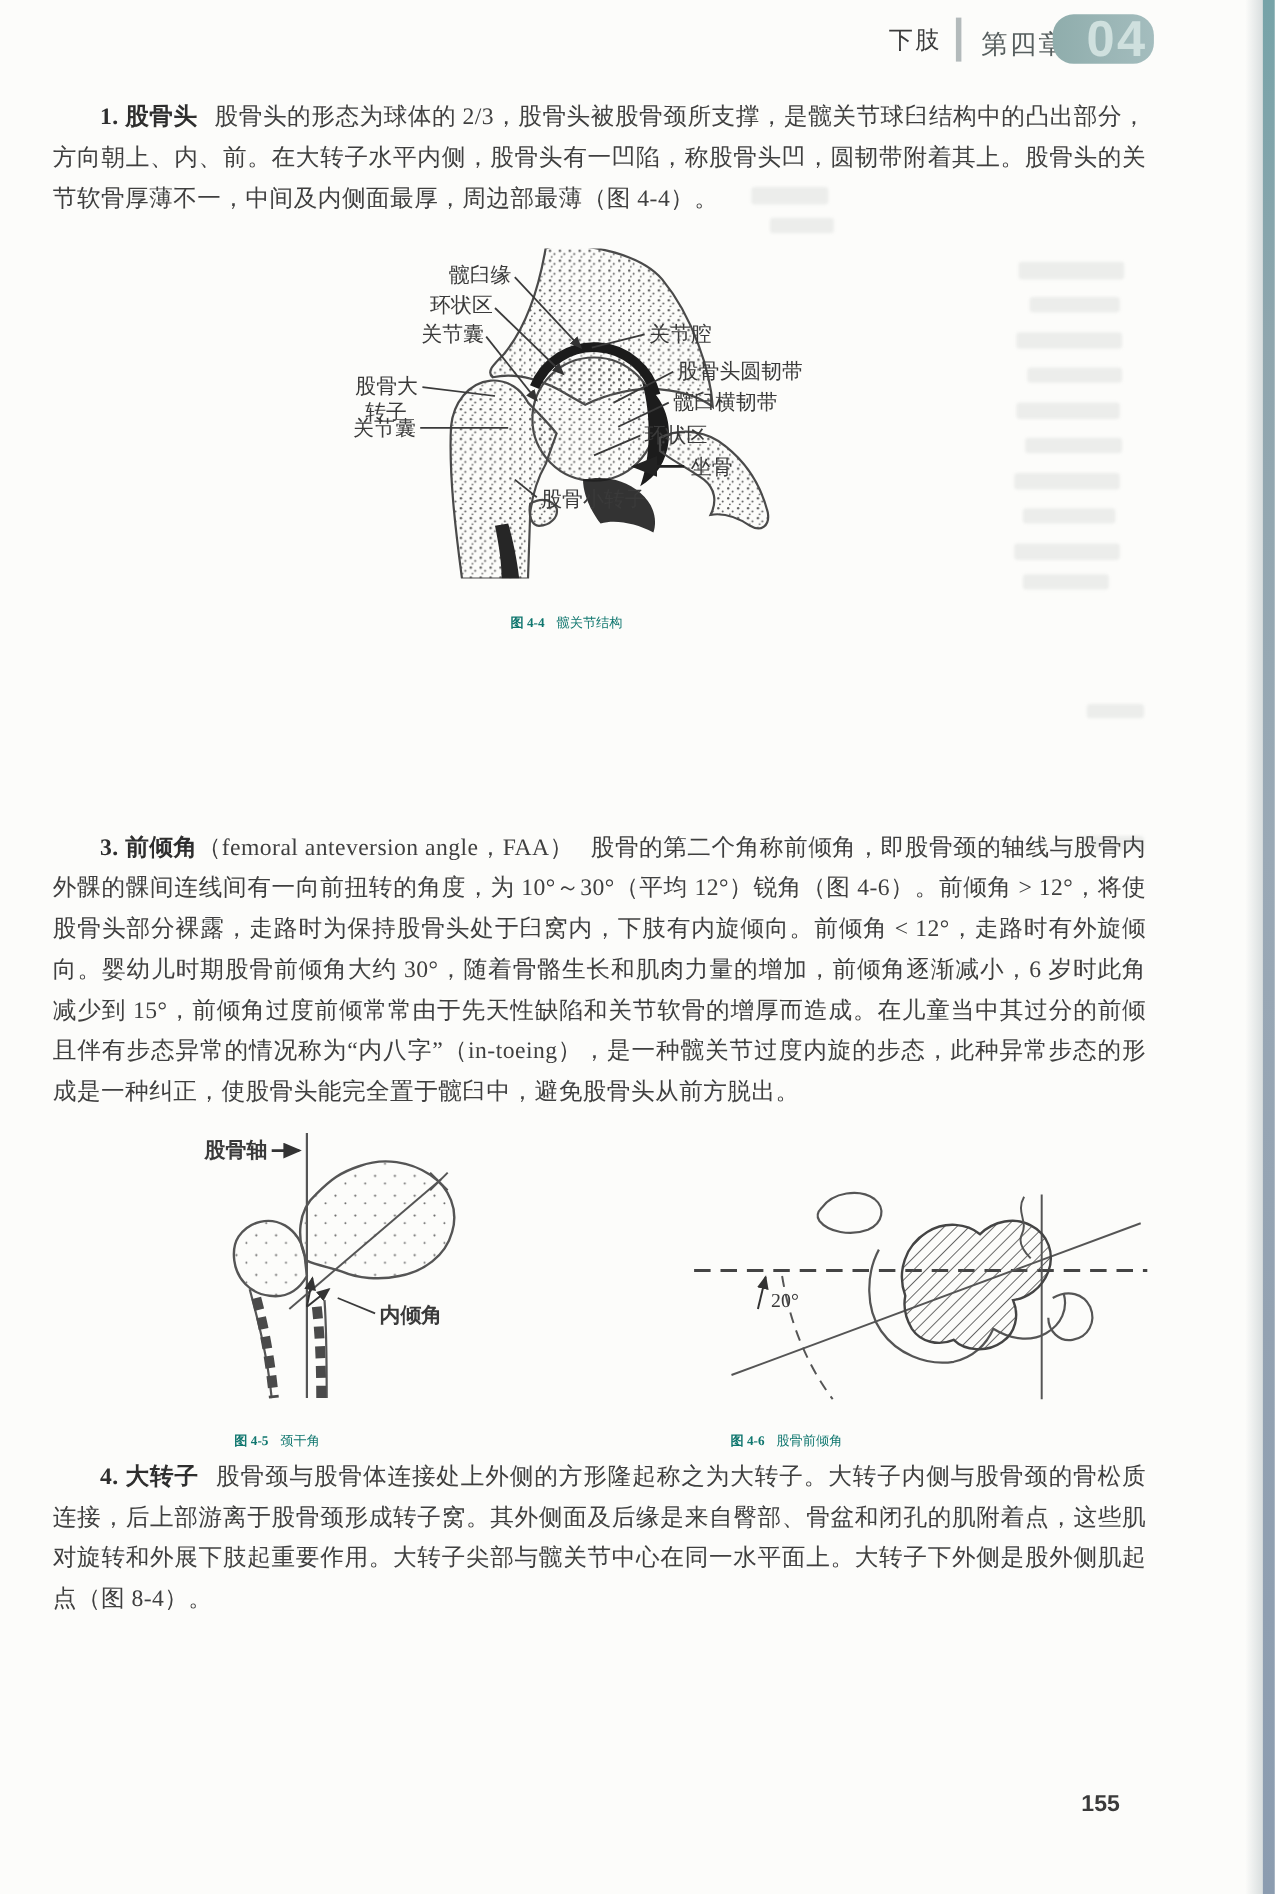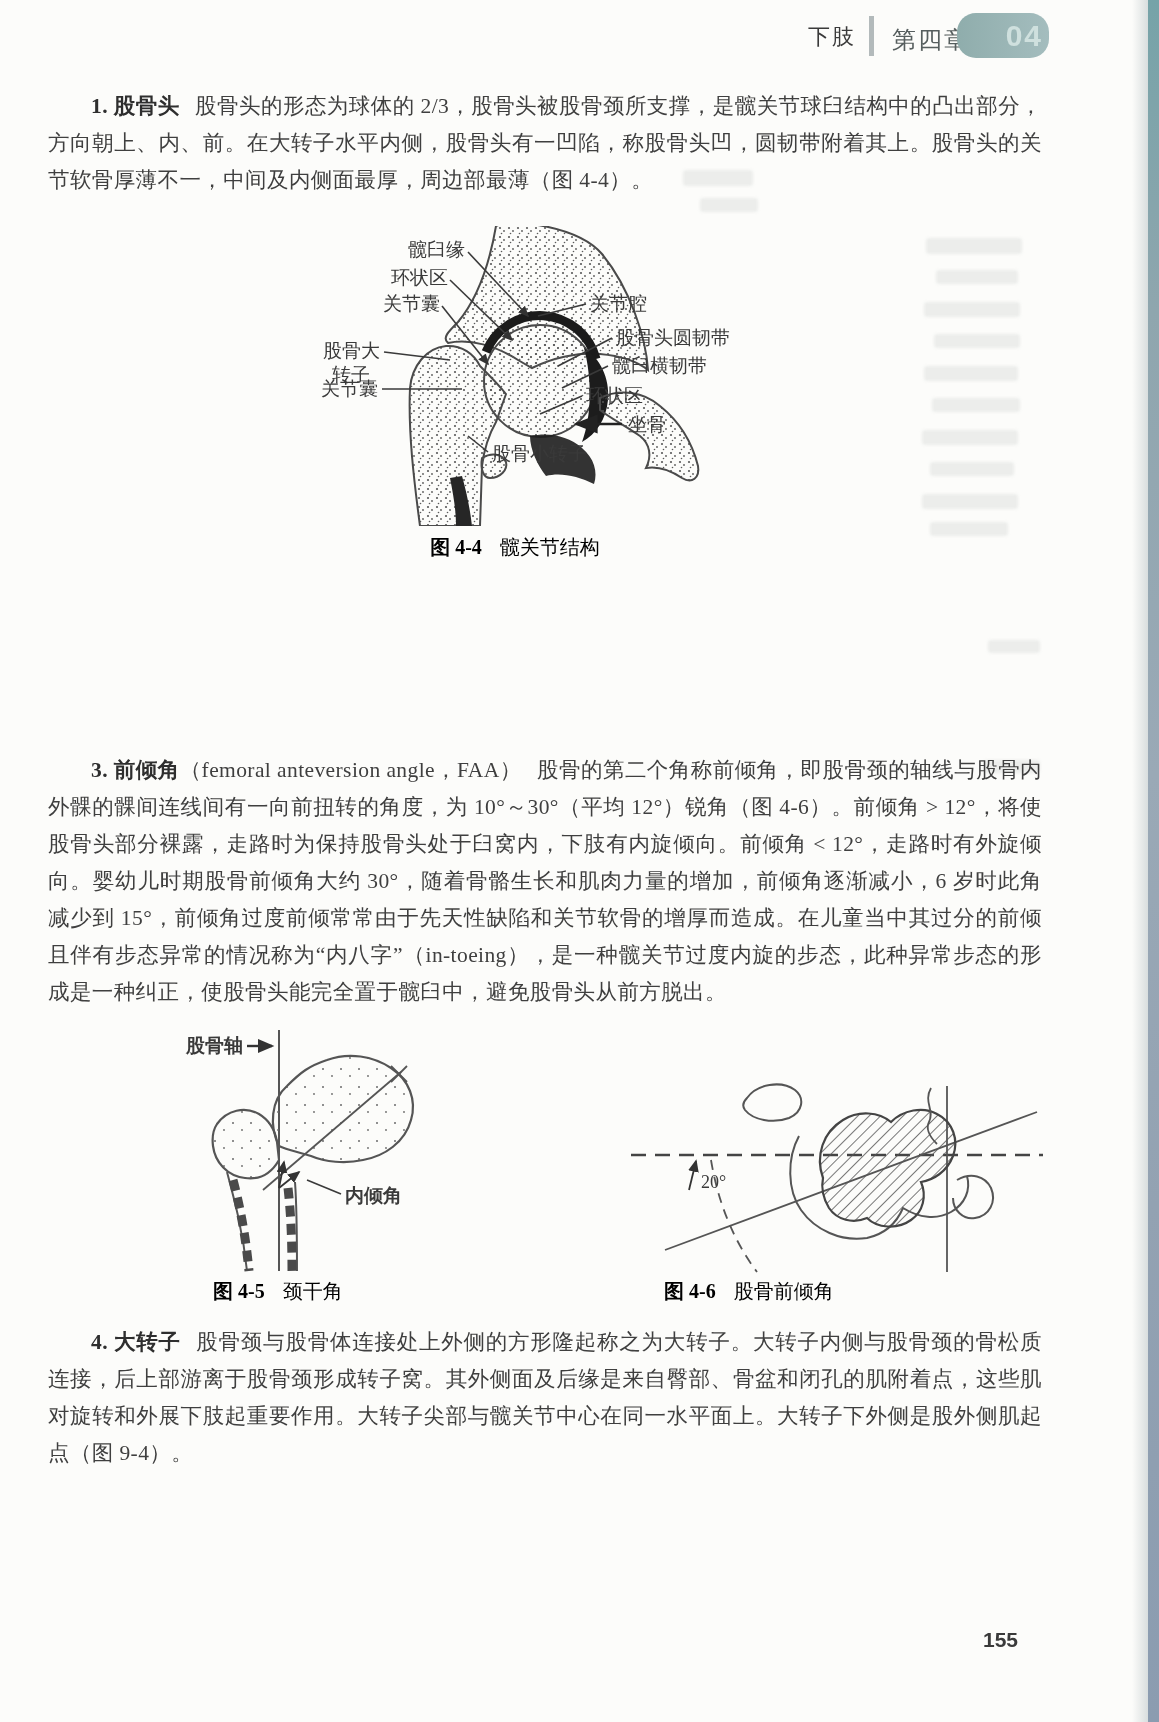--- a/index.html
+++ b/index.html
@@ -21,36 +21,36 @@
   }
   
   .hdr-section { position:absolute; left:808px; top:22px; font-size:22px; font-weight:normal; color:#3a3a3a;
     font-family:"Liberation Sans","DejaVu Sans",sans-serif; letter-spacing:2px; }
   .hdr-divider { position:absolute; left:869px; top:16px; width:5px; height:40px; background:#b3babb; }
   .hdr-chapter { position:absolute; left:892px; top:24px; font-size:24px; color:#565e5e; letter-spacing:2px;
     font-family:"Liberation Sans","DejaVu Sans",sans-serif; }
   .hdr-badge {
     position:absolute; left:957px; top:13px; width:92px; height:45px;
     background:linear-gradient(90deg,#8fadac,#a4bdbe);
-    color:#cfe0de; font-size:30px; font-weight:bold; text-align:right;
+    color:#cfe0de; font-size:46px; font-weight:bold; text-align:right;
     font-family:"Liberation Sans","DejaVu Sans",sans-serif;
     line-height:45px; padding-right:6px; letter-spacing:2px;border-radius:19px;
   }
   
   .para {
     position:absolute; left:48px; width:994px;
     font-size:21.5px; line-height:37px; text-align:justify;
     text-indent:2em; letter-spacing:0.4px; color:#3f3f3f;
   }
   .ph { font-weight:bold; color:#2e2e2e; }
   .gap { margin-right:0.72em; }
   
   .fig { position:absolute; }
   svg text { font-family:"Liberation Serif","DejaVu Serif",serif; fill:#3a3a3a; }
-  .caption { position:absolute; font-size:20px; color:#000000; }
+  .caption { position:absolute; font-size:12px; color:#0f766e;margin-top:24px; }
   .caption b { margin-right:0.9em; }
   .cap44 { left:280px; top:534px; width:470px; text-align:center; }
   .cap45 { left:213px; top:1278px; }
   .cap46 { left:664px; top:1278px; }
   .page-number { position:absolute; left:983px; top:1628px; font-size:21px; font-weight:bold; color:#3a3a3a;
     font-family:"Liberation Sans","DejaVu Sans",sans-serif; }
   
   .bleed { position:absolute; background:rgba(125,132,132,0.12); border-radius:3px; filter:blur(1.5px); }
 </style>
 </head>
@@ -214,17 +214,17 @@
 
       <path d="M238,118 C230,96 238,72 258,60 C274,50 294,52 306,62 C318,50 338,46 352,54 C368,62 374,80 368,96 C362,112 348,120 336,122 C342,136 338,152 326,160 C312,170 292,168 282,158 C268,164 252,160 244,148 C238,138 236,128 238,118 Z" fill="url(#hatchC)" stroke="#444" stroke-width="2.2"></path>
 
       <path d="M346,28 C338,42 350,50 344,62 C340,70 346,78 352,84" fill="none" stroke="#555" stroke-width="1.8"></path>
 
       <path d="M372,120 C386,112 400,116 406,128 C412,142 404,156 390,158 C378,160 368,150 368,138" fill="none" stroke="#555" stroke-width="2"></path>
     </svg>
   </div>
   <div class="caption cap46"><b>图 4-6</b><span>股骨前倾角</span></div>
 
-  <p class="para" style="top:1324px"><b class="ph gap">4. 大转子</b><span>股骨颈与股骨体连接处上外侧的方形隆起称之为大转子。大转子内侧与股骨颈的骨松质连接，后上部游离于股骨颈形成转子窝。其外侧面及后缘是来自臀部、骨盆和闭孔的肌附着点，这些肌对旋转和外展下肢起重要作用。大转子尖部与髋关节中心在同一水平面上。大转子下外侧是股外侧肌起点（图 9-4）。</span></p>
+  <p class="para" style="top:1324px"><b class="ph gap">4. 大转子</b><span>股骨颈与股骨体连接处上外侧的方形隆起称之为大转子。大转子内侧与股骨颈的骨松质连接，后上部游离于股骨颈形成转子窝。其外侧面及后缘是来自臀部、骨盆和闭孔的肌附着点，这些肌对旋转和外展下肢起重要作用。大转子尖部与髋关节中心在同一水平面上。大转子下外侧是股外侧肌起点（图 8-4）。</span></p>
 
   <div class="page-number">155</div>
 
 </div>
 
 </body></html>

